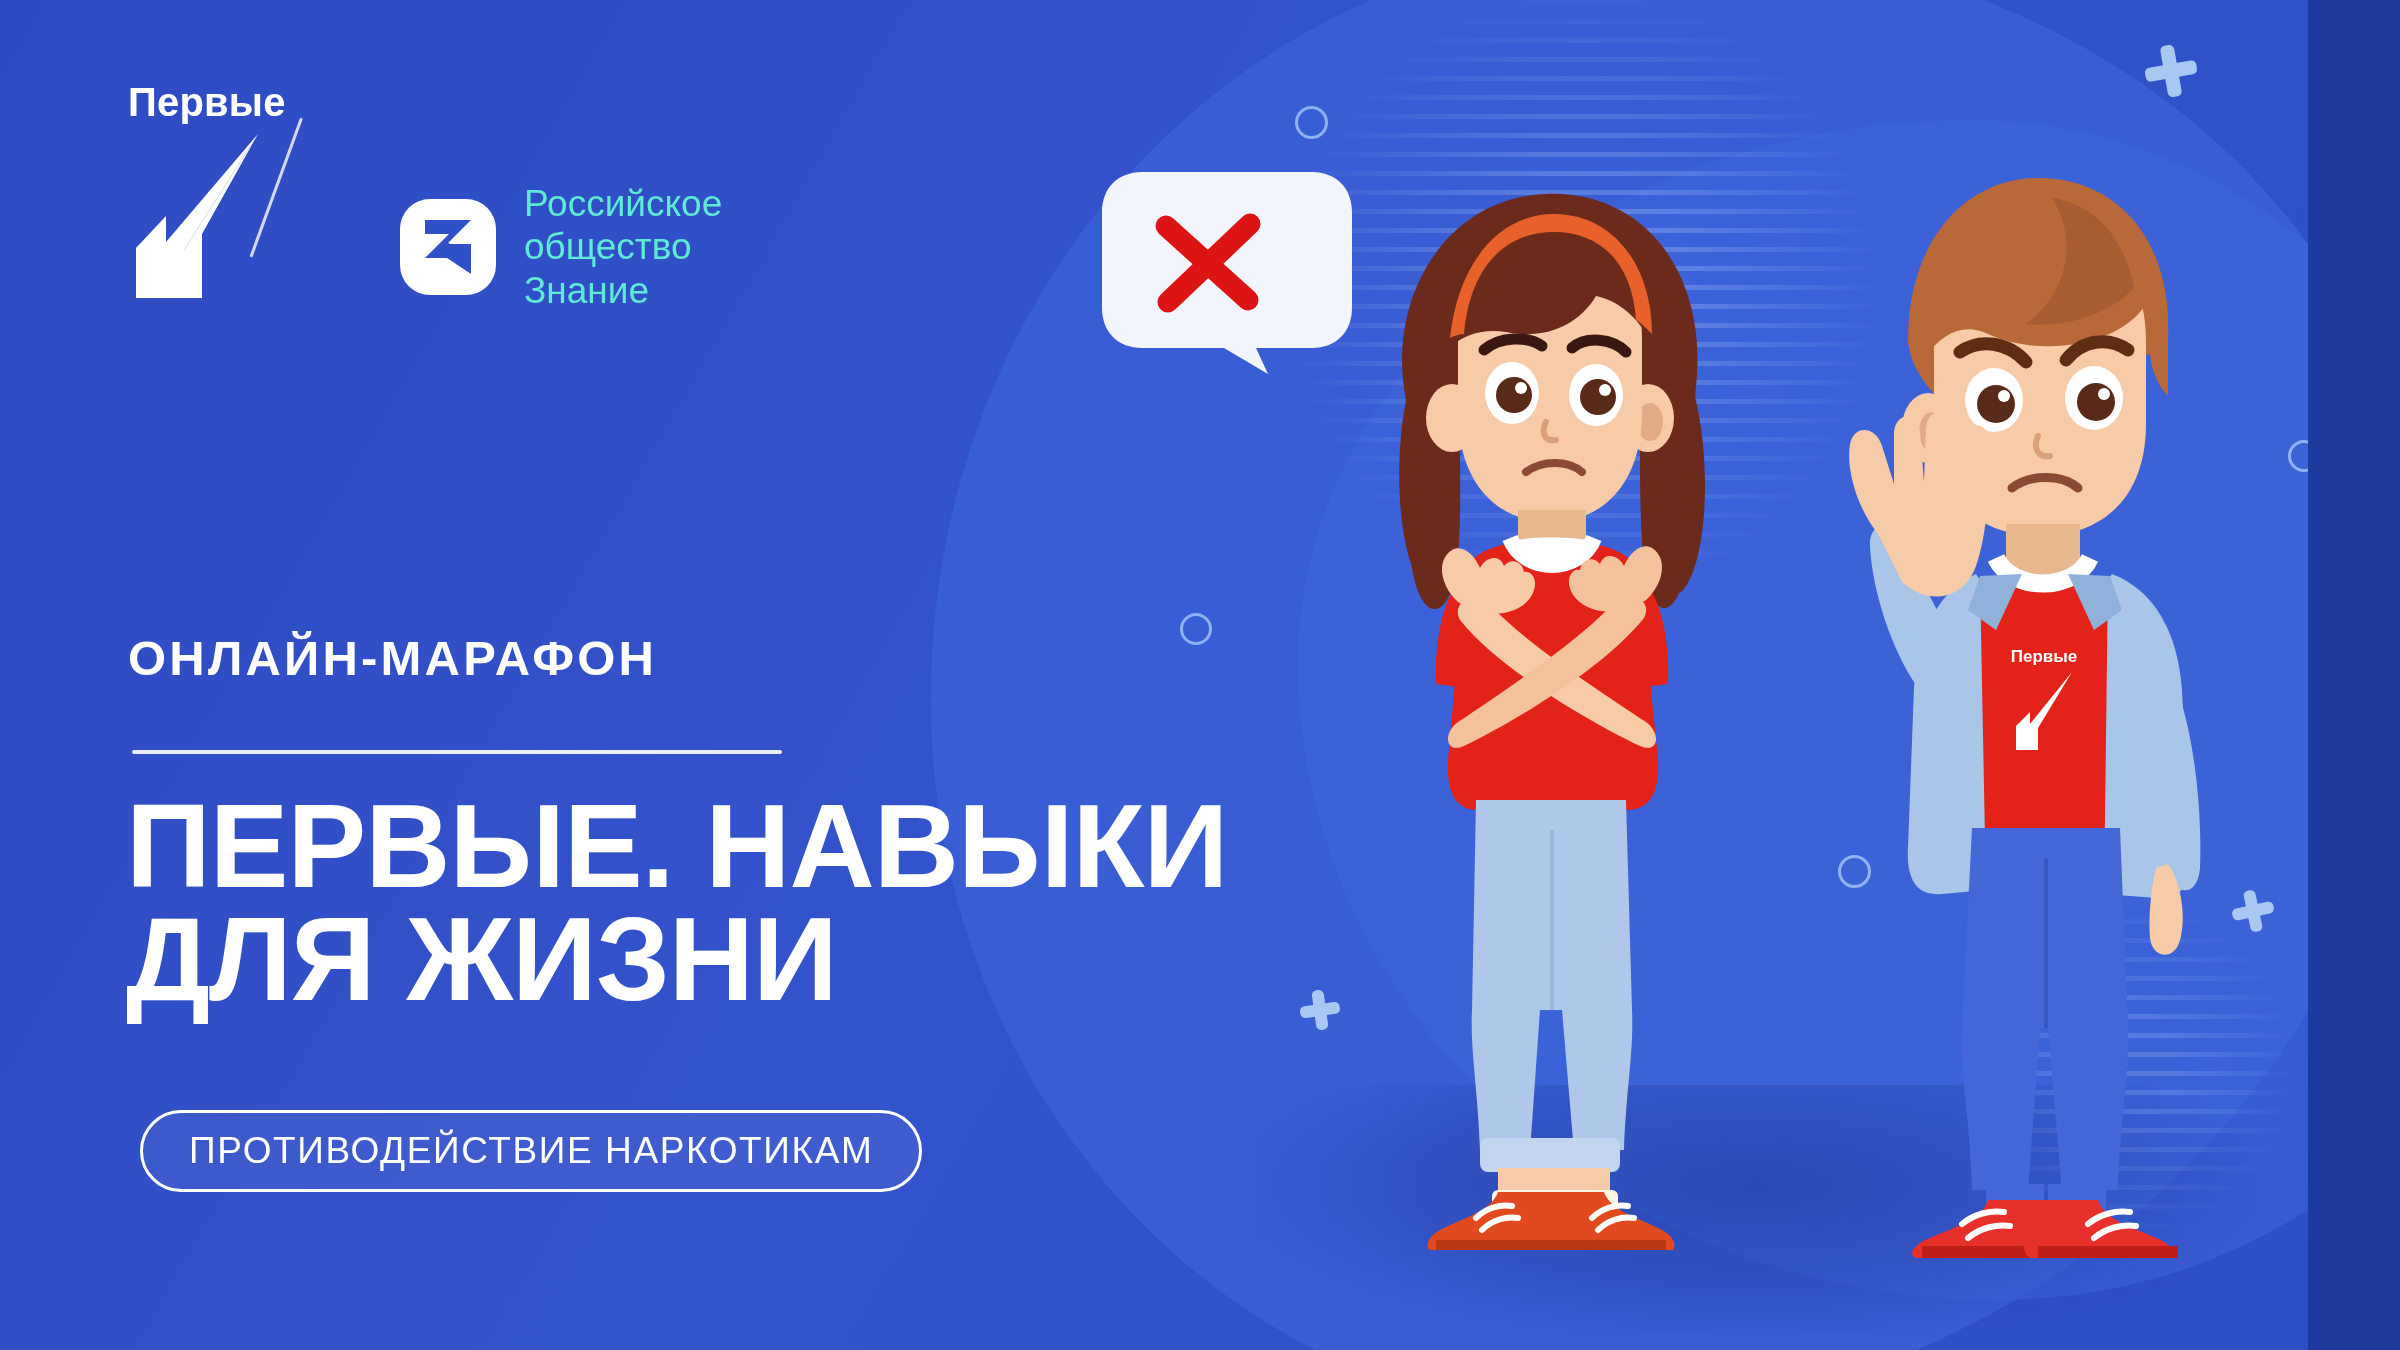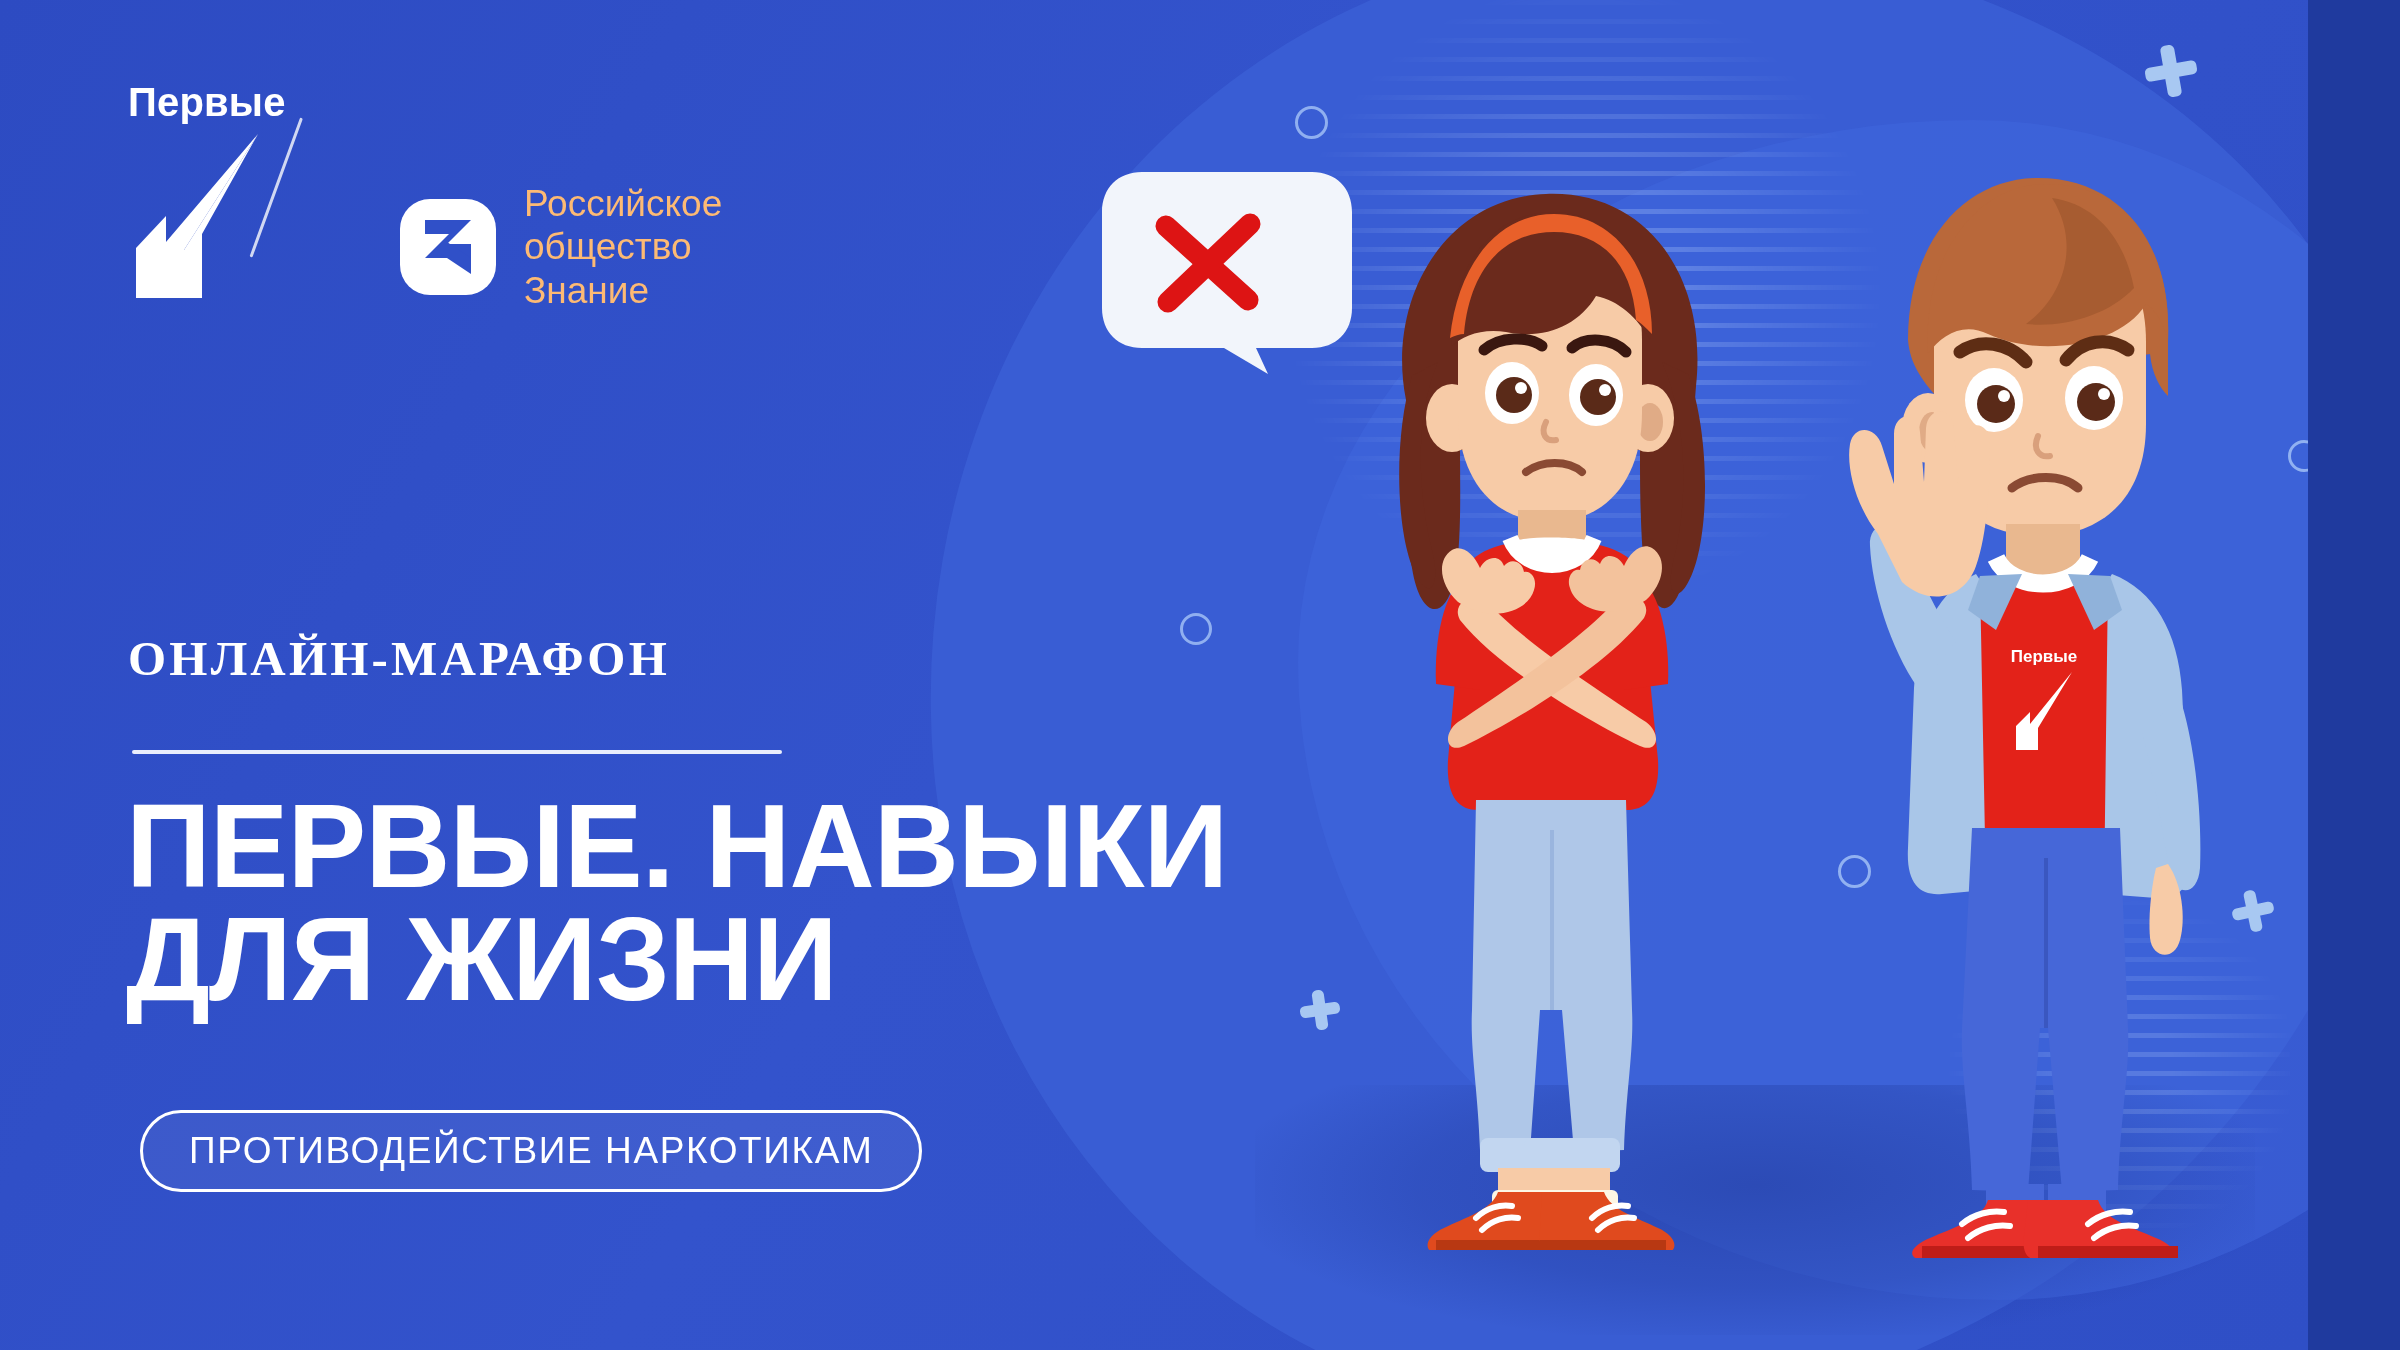--- a/index.html
+++ b/index.html
@@ -154,38 +154,37 @@
     width: 96px;
     height: 96px;
     background: #ffffff;
     border-radius: 30px;
     display: flex;
     align-items: center;
     justify-content: center;
     flex: none;
   }
   .znanie-text {
-    color: #fdba74;
+    color: #5eead4;
     font-size: 37px;
     line-height: 1.17;
     font-weight: 400;
     white-space: nowrap;
   }
   .znanie-text .strong { font-weight: 400; display: block; }
 
   
   .eyebrow {
     position: absolute;
     left: 128px;
     top: 630px;
     color: #ffffff;
     font-size: 49px;
     font-weight: 700;
     letter-spacing: 3.2px;
-    font-family: Liberation Serif, serif;
   }
   .rule {
     position: absolute;
     left: 132px;
     top: 750px;
     width: 650px;
     height: 4px;
     background: #e9eefc;
     border-radius: 3px;
   }

